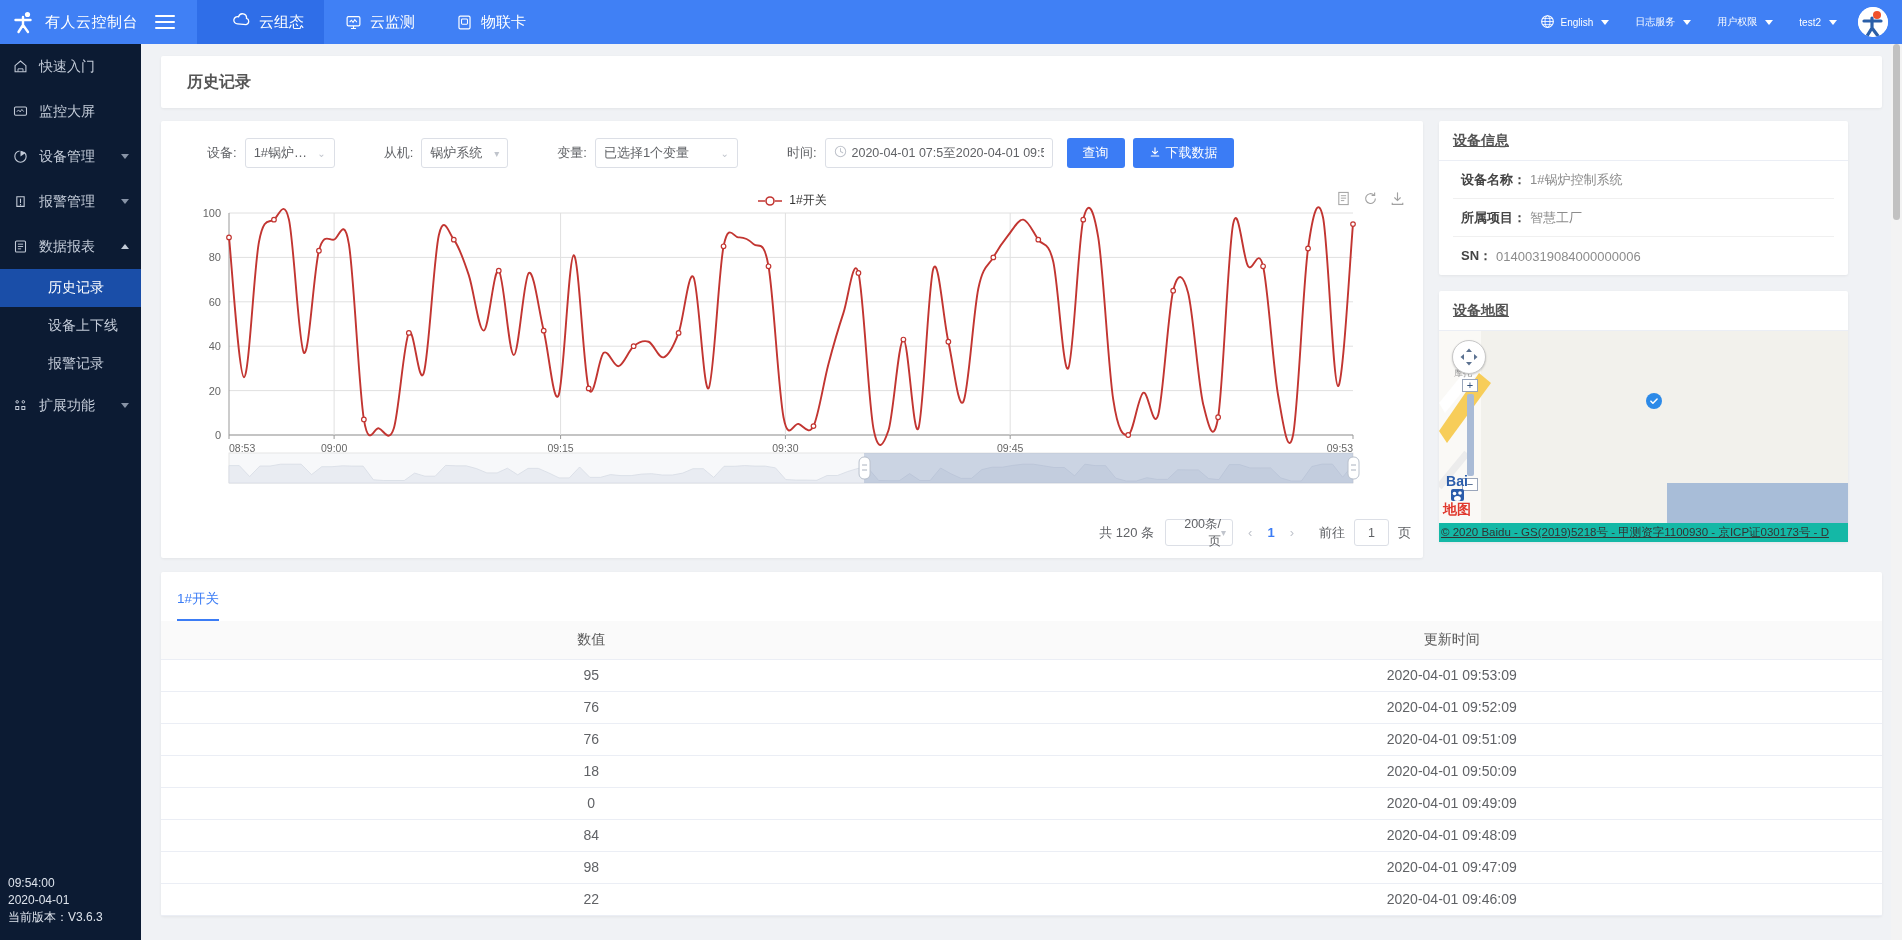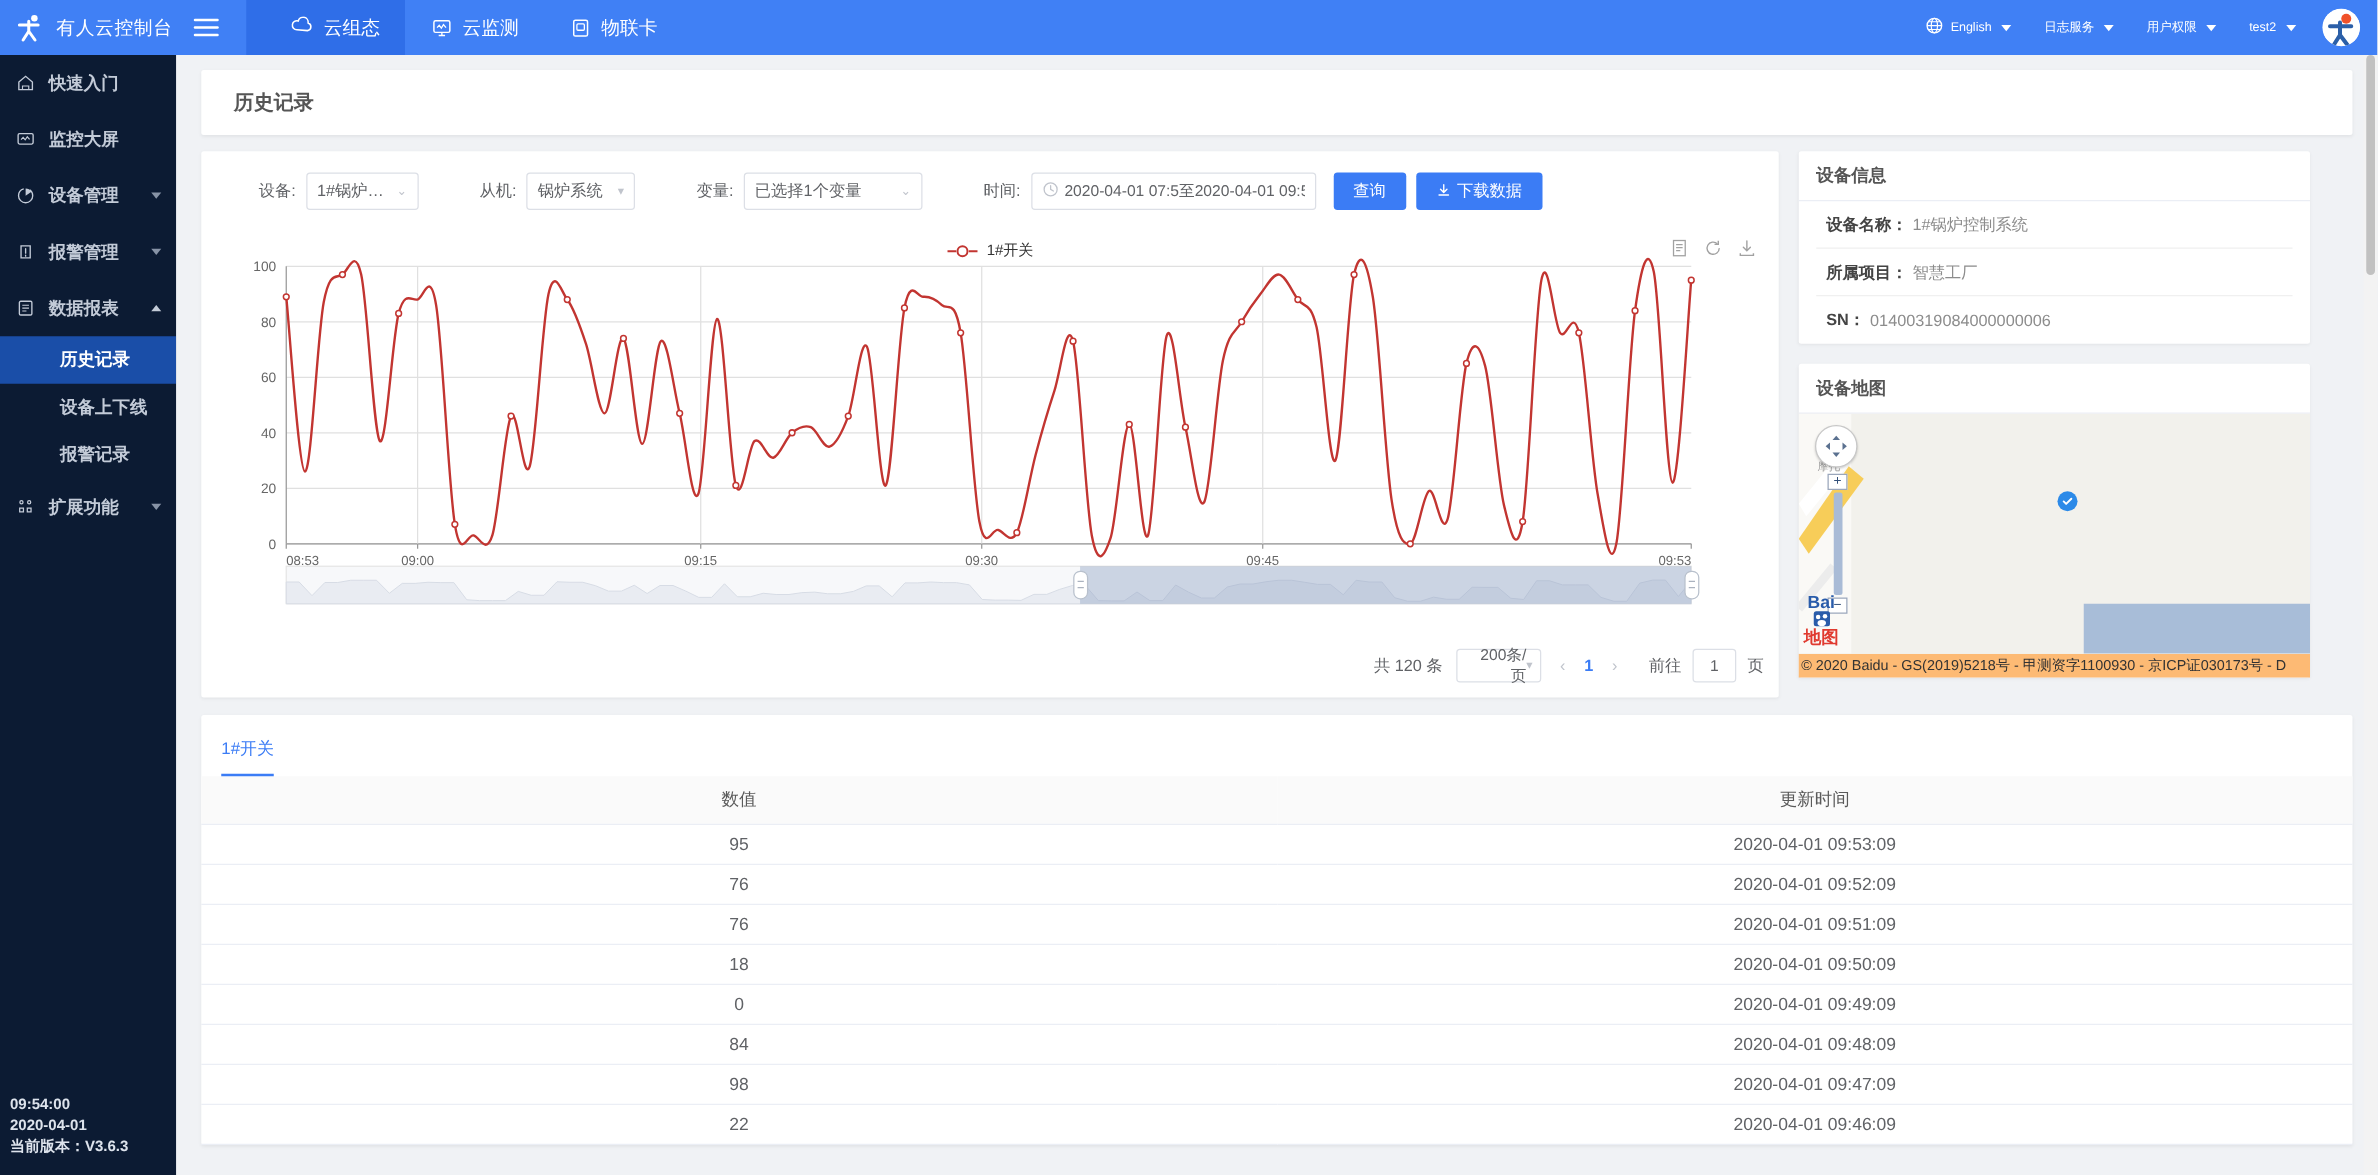--- a/index.html
+++ b/index.html
@@ -39,21 +39,21 @@
   }
   .caret-d { width: 0; height: 0; border-left: 4px solid transparent; border-right: 4px solid transparent; border-top: 5px solid #fff; margin-left: 2px; }
   .avatar {
     width: 30px; height: 30px; border-radius: 50%; background: #fff;
     margin-left: 8px; position: relative; overflow: hidden; flex: none; cursor: pointer;
   }
 
   
   .sidebar {
     position: absolute; top: 44px; left: 0; width: 141px; height: 896px;
-    background: #0c1b33; color: #c3cbd8; font-size: 14px; overflow: hidden; font-weight: bold;
+    background: #0c1b33; color: #c3cbd8; font-size: 14px; overflow: hidden;
   }
   .side-item {
     display: flex; align-items: center; height: 45px; padding: 0 12px; gap: 11px;
     cursor: pointer; position: relative;
   }
   .side-item .s-ico { width: 16px; display: flex; justify-content: center; flex: none; }
   .side-item .s-lbl { white-space: nowrap; }
   .side-item .s-arrow {
     margin-left: auto; width: 0; height: 0;
     border-left: 4px solid transparent; border-right: 4px solid transparent;
@@ -151,31 +151,31 @@
   .dtable { width: 100%; border-collapse: collapse; font-size: 14px; color: #606266; }
   .dtable thead th {
     background: #fafafa; font-weight: normal; color: #5a5a5a; height: 38px;
     border-bottom: 1px solid #ebeef5; text-align: center;
   }
   .dtable tbody td { height: 32px; border-bottom: 1px solid #ebeef5; text-align: center; }
   .col-a { width: 50%; }
   .col-b { width: 50%; }
 
   
-  .rc-head { height: 40px; display: flex; align-items: center; padding-left: 14px; font-size: 14px; color: #555; font-weight: bold; border-bottom: 1px solid #ebeef5; }
+  .rc-head { height: 40px; display: flex; align-items: center; padding-left: 14px; font-size: 14px; color: #555; font-weight: bold; border-bottom: 1px solid #ebeef5; text-decoration: underline; }
   .rc-body { padding: 0 14px; }
   .info-row { height: 38px; display: flex; align-items: center; font-size: 13px; border-bottom: 1px solid #f0f0f0; padding-left: 8px; }
   .info-row:last-child { border-bottom: none; }
   .info-k { color: #444; font-weight: bold; }
   .info-v { color: #8c8c8c; margin-left: 4px; }
 
   .map-area { position: relative; height: 192px; background: #f0efe9; overflow: hidden; }
   .map-copy {
-    font-size: 11.5px; color: #333; background: #fdba74; padding: 2px 0 2px 2px;
-    white-space: nowrap; overflow: hidden;
+    font-size: 11.5px; color: #333; background: #14b8a6; padding: 2px 0 2px 2px;
+    white-space: nowrap; overflow: hidden; text-decoration: underline;
   }
   .map-pan {
     position: absolute; left: 13px; top: 9px; width: 34px; height: 34px; border-radius: 50%;
     background: #fff; border: 1px solid #c8c8c8; box-shadow: 0 1px 2px rgba(0,0,0,.2);
     display: flex; align-items: center; justify-content: center; cursor: pointer;
   }
   .map-zoom { position: absolute; left: 23px; top: 48px; width: 16px; }
   .mz-btn { width: 16px; height: 13px; background: #fff; border: 1px solid #9aa6bb; display: flex; align-items: center; justify-content: center; font-size: 11px; color: #33507a; cursor: pointer; line-height: 1; }
   .mz-track { width: 7px; height: 82px; background: #a9bbd6; margin: 2px auto; border-radius: 2px; }
   .map-marker {

